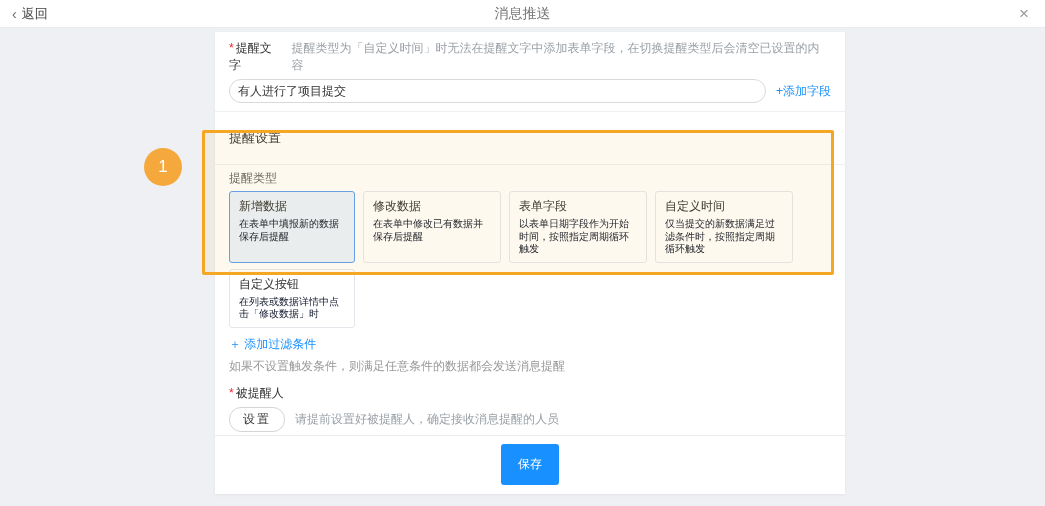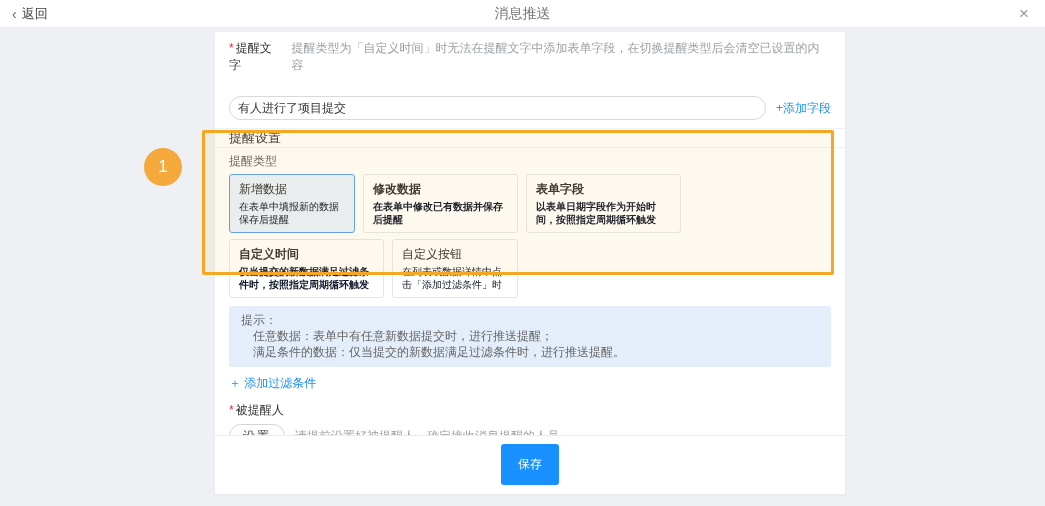--- a/index.html
+++ b/index.html
@@ -13,39 +13,39 @@
   .back .chev { font-size:14px; color:#666; line-height:1; }
   .tb-title { position:absolute; left:0; right:0; text-align:center; font-size:14px; color:#737373; pointer-events:none; }
   .close { margin-left:auto; color:#999; font-size:17px; line-height:1; cursor:pointer; padding:0 4px; }
 
   
   .page { position:relative; height:478px; }
   .card { position:absolute; left:215px; top:4px; width:630px; height:462px; background:#fff;
           box-shadow:0 1px 3px rgba(0,0,0,.05); overflow:hidden; }
 
   .sec1 { padding:8px 14px 8px; }
-  .label-row { display:flex; align-items:flex-start; gap:8px; margin-bottom:22px; }
+  .label-row { display:flex; align-items:flex-start; gap:8px; margin-bottom:5px; }
   .req { color:#f5222d; margin-right:2px; }
   .f-label { color:#333; font-size:12px; }
   .hint { color:#9aa0a6; font-size:12px; }
   .input-row { display:flex; align-items:center; gap:10px; }
   .text-input { flex:1; height:24px; border:1px solid #d9d9d9; border-radius:12px; padding:0 8px;
                 font-size:12px; color:#333; font-family:inherit; background:#fff; outline:none; }
   .link { color:#1890ff; font-size:12px; cursor:pointer; white-space:nowrap; }
 
-  .sec-header { padding:0 14px; font-size:13px; color:#333; border-top:1px solid #eef0f3; border-bottom:1px solid #eef0f3; }
+  .sec-header { padding:17px 14px; font-size:13px; color:#333; border-top:1px solid #eef0f3; border-bottom:1px solid #eef0f3; }
 
   .type-label { margin:5px 14px 4px; color:#666; font-size:12px; }
 
   .cards { margin:0 14px; display:flex; flex-wrap:wrap; gap:6px 8px; }
   .opt-card { border:1px solid #e5e6eb; border-radius:3px; background:#fff; padding:6px 9px; cursor:pointer; }
   .opt-card.sel { background:#e9f3fd; border-color:#5e9ff2; }
   .opt-card .t { font-size:12px; color:#333; margin-bottom:3px; }
   .opt-card .d { font-size:10px; color:#0f172a; line-height:1.25; }
-  .w1 { width:126px; } .w2 { width:155px;font-weight:bold; }
+  .w1 { width:126px; } .w2 { width:138px; }
 
   .tipbox { margin:8px 14px 0; background:#e4eefb; border-radius:2px; padding:6px 12px; color:#666; line-height:1.35; }
   .tipbox .ind { padding-left:12px; }
 
   .add-filter { margin:8px 14px 0; }
   .note { margin:5px 14px 0; color:#999; }
 
   .recip-label { margin:10px 14px 0; color:#333; }
   .recip-row { margin:5px 14px 0; display:flex; align-items:center; gap:10px; }
   .pill-btn { border:1px solid #d5d5d5; border-radius:12px; background:#fff; padding:3px 13px;
@@ -106,33 +106,29 @@
       <div class="opt-card w2">
         <div class="t">表单字段</div>
         <div class="d">以表单日期字段作为开始时间，按照指定周期循环触发</div>
       </div>
       <div class="opt-card w2">
         <div class="t">自定义时间</div>
         <div class="d">仅当提交的新数据满足过滤条件时，按照指定周期循环触发</div>
       </div>
       <div class="opt-card w1">
         <div class="t">自定义按钮</div>
-        <div class="d">在列表或数据详情中点击「添加过滤条件」时</div>
+        <div class="d">在列表或数据详情中点击「修改数据」时</div>
       </div>
     </div>
 
-    <div class="tipbox">
-      <div>提示：</div>
-      <div class="ind">任意数据：表单中有任意新数据提交时，进行推送提醒；</div>
-      <div class="ind">满足条件的数据：仅当提交的新数据满足过滤条件时，进行推送提醒。</div>
-    </div>
 
     <div class="add-filter">
       <span class="link">＋ 添加过滤条件</span>
     </div>
+    <div class="note">如果不设置触发条件，则满足任意条件的数据都会发送消息提醒</div>
 
     <div class="recip-label"><span class="req">*</span><span>被提醒人</span></div>
     <div class="recip-row">
       <button class="pill-btn">设置</button>
       <span class="hint">请提前设置好被提醒人，确定接收消息提醒的人员</span>
     </div>
 
     <div class="footer">
       <button class="save-btn">保存</button>
     </div>

